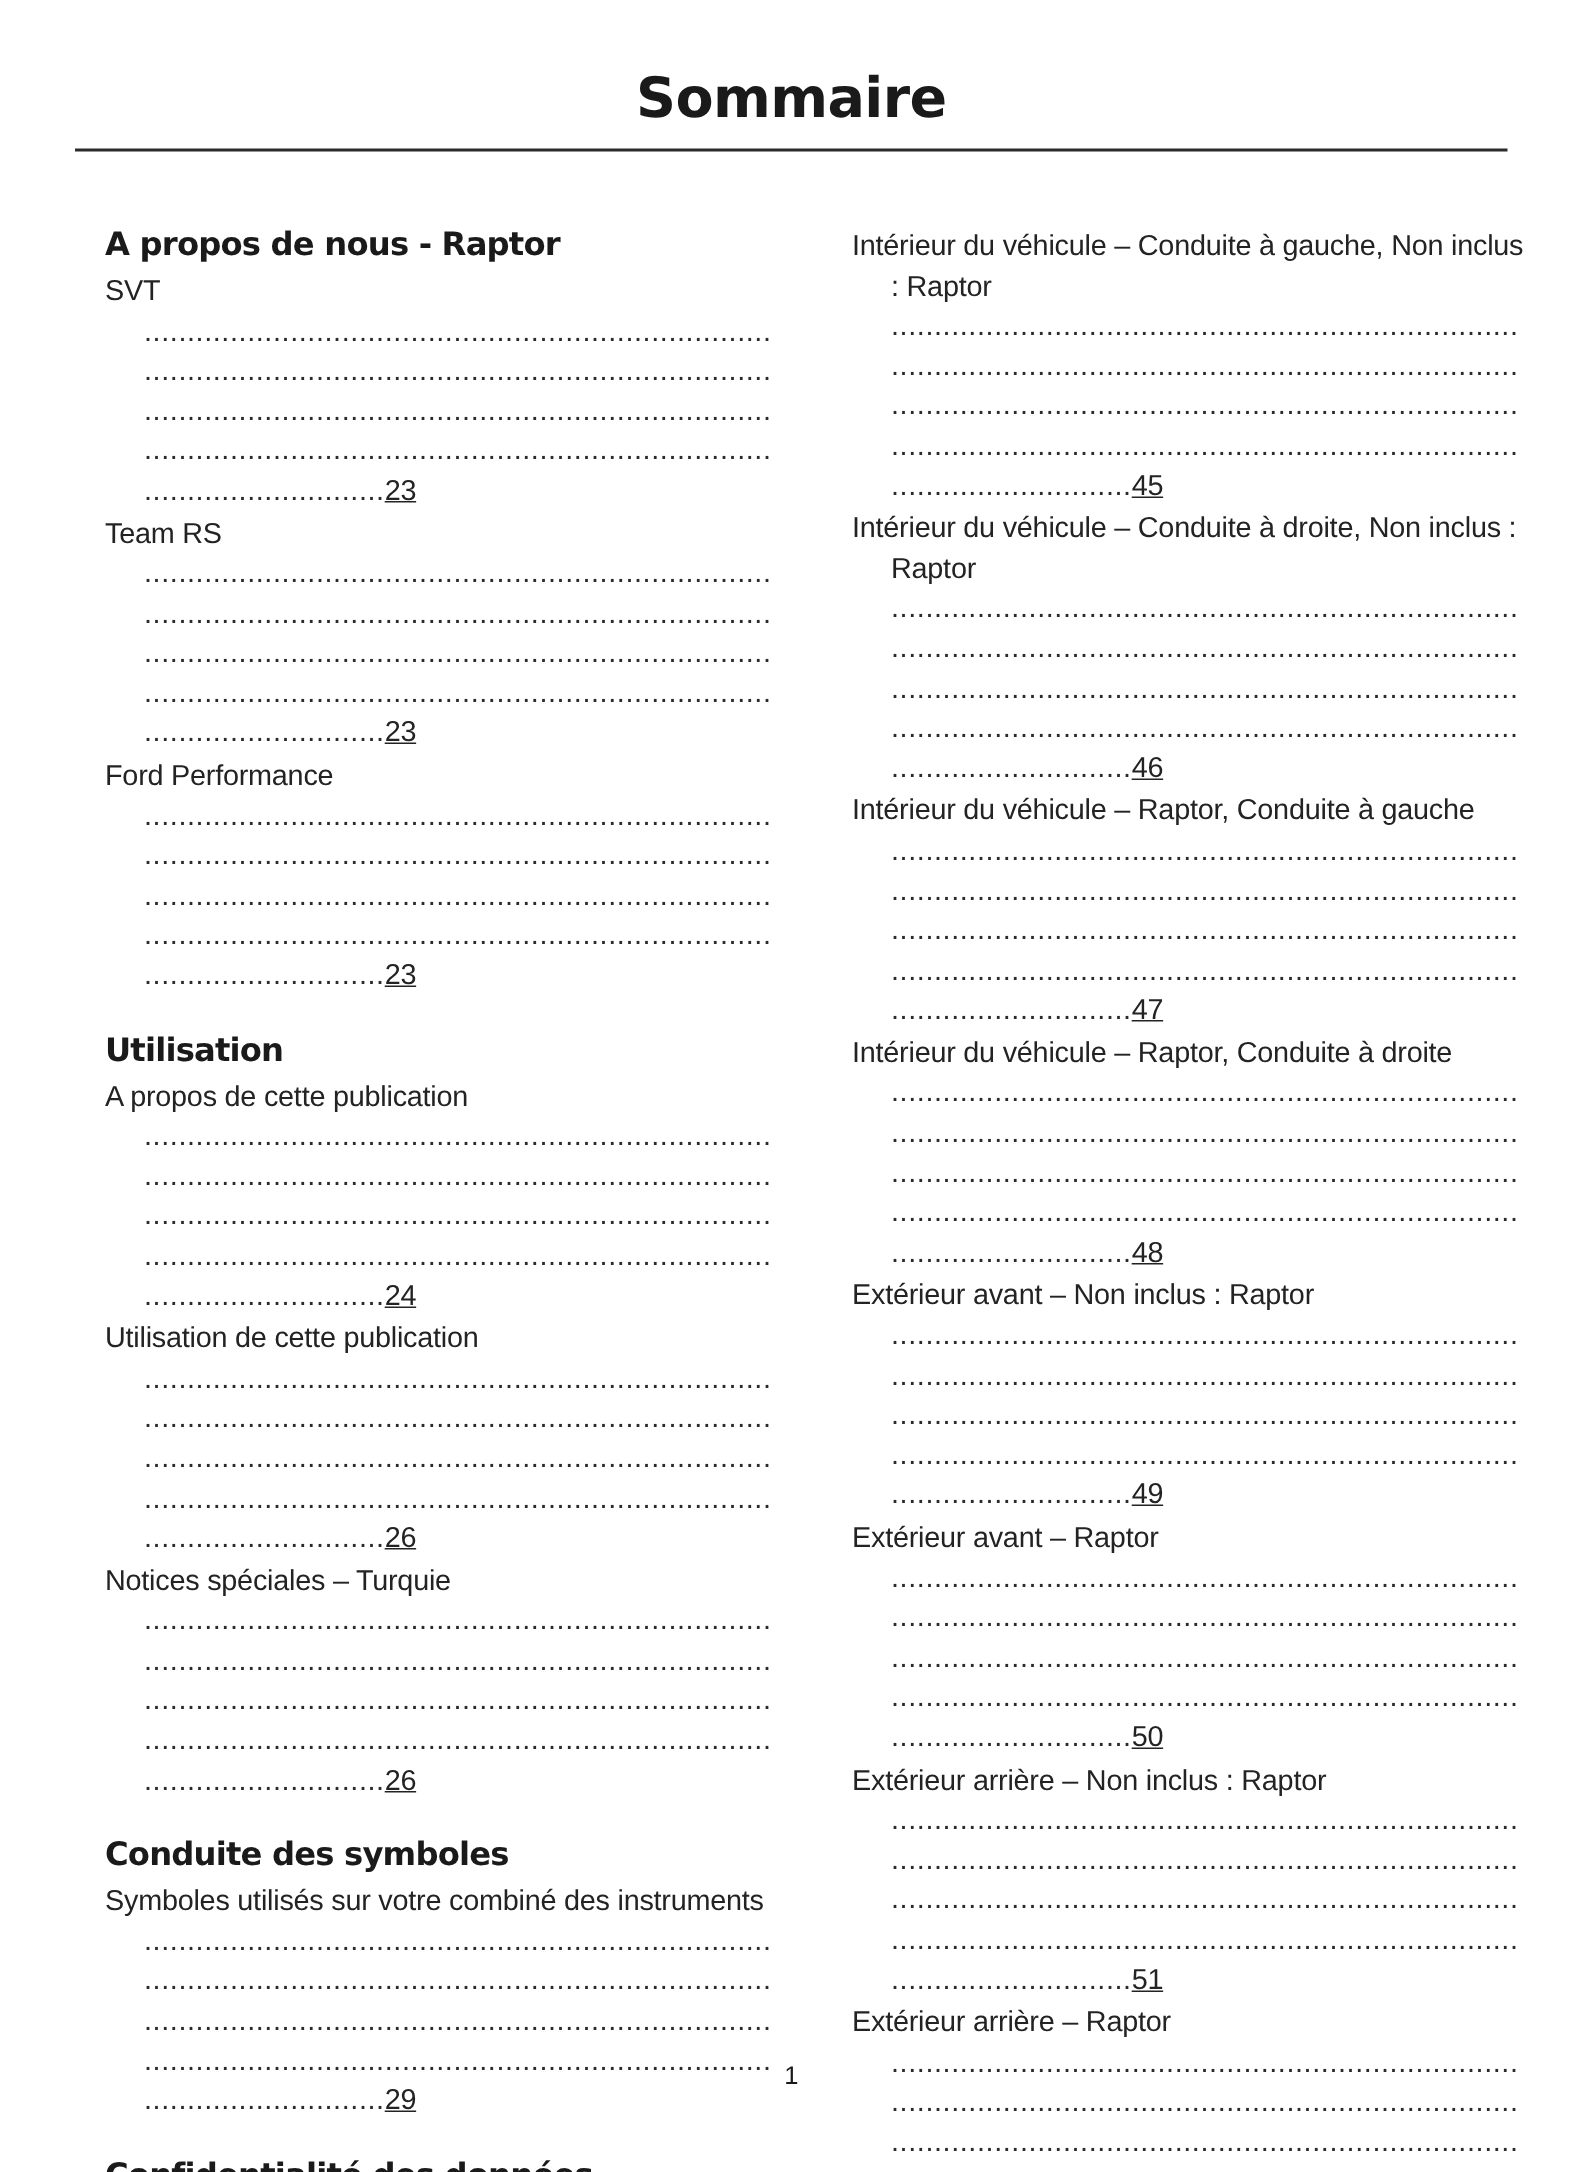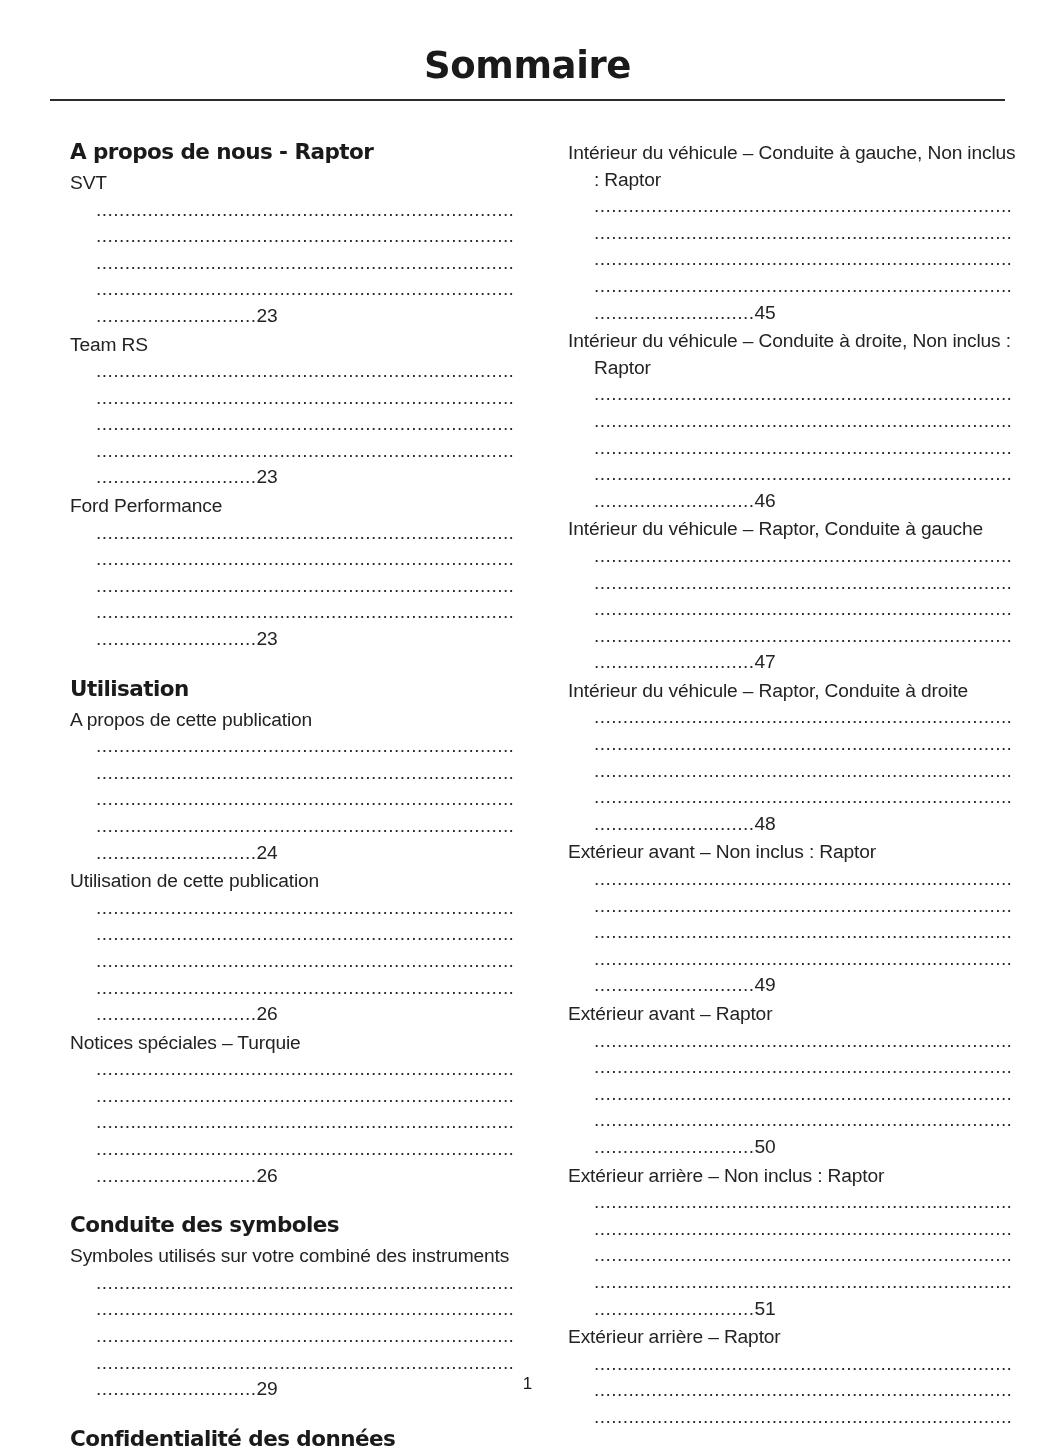--- a/index.html
+++ b/index.html
@@ -57,21 +57,21 @@
     align-items: flex-start;
   }
   .col {
     width: 450px;
     flex: 0 0 450px;
   }
 
   
   .section { margin: 0; }
   .section + .section { margin-top: 24px; }
-  .col > .section:first-child { margin-top: 0; }
+  .col > .section:first-child { margin-top: 12px; }
 
   .section-title {
     font-family: "DejaVu Sans", sans-serif;
     font-size: 21.5px;
     font-weight: bold;
     letter-spacing: -0.55px;
     color: #1a1a1a;
     line-height: 1.16;
     margin-bottom: 5px;
     white-space: nowrap;
@@ -101,20 +101,21 @@
     
     display: inline;
     word-break: break-all;
     overflow-wrap: anywhere;
     letter-spacing: 0.4px;
     color: #2a2a2a;
   }
   .pg {
     white-space: nowrap;
     letter-spacing: -0.2px;
+    text-decoration: underline;
   }
 
   
   .folio {
     position: absolute;
     left: 0;
     top: 1374px;
     width: 1055px;
     text-align: center;
     font-size: 17px;

